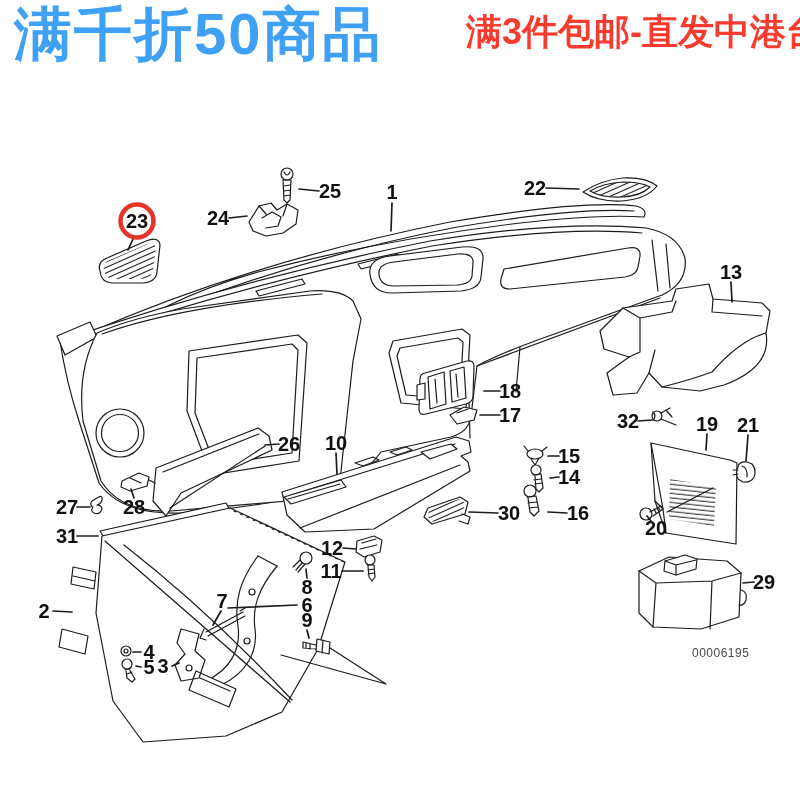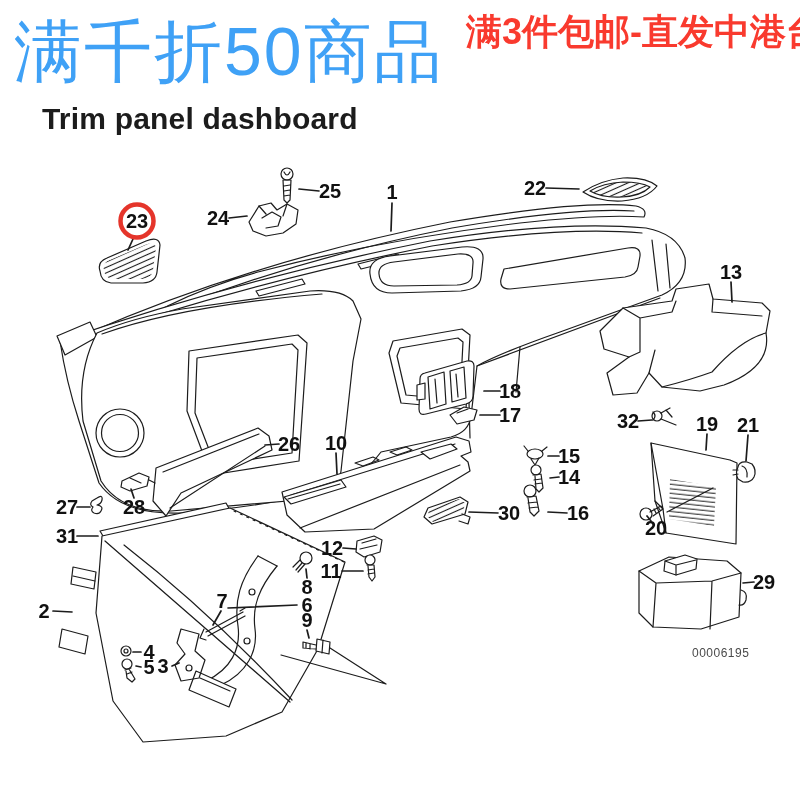--- a/index.html
+++ b/index.html
@@ -1,18 +1,18 @@
 <!DOCTYPE html>
 <html><head>
 <meta charset="utf-8">
 <style>
   html,body{margin:0;padding:0;background:#ffffff;}
   .page{position:relative;width:800px;height:800px;background:#fff;overflow:hidden;
         font-family:"Liberation Sans",sans-serif;}
-  .banner-left{position:absolute;left:14px;top:12px;font-size:68px;font-weight:400;
+  .banner-left{position:absolute;left:14px;top:1px;font-size:58px;font-weight:700;
         letter-spacing:2px;white-space:nowrap;line-height:1.15;}
   .banner-right{position:absolute;left:418px;top:10px;font-size:36px;font-weight:900;
         white-space:nowrap;line-height:1.2;}
   .title{position:absolute;left:42px;top:102px;font-size:30px;font-weight:700;
         color:#1c1c1c;letter-spacing:0.2px;margin:0;}
   svg.diagram{position:absolute;left:0;top:0;}
   .art{fill:none;stroke:#1c1c1c;stroke-width:1.2;stroke-linejoin:round;stroke-linecap:round;}
   .artf{fill:#ffffff;stroke:#1c1c1c;stroke-width:1.2;stroke-linejoin:round;stroke-linecap:round;}
   .dotted{stroke-dasharray:2,5;}
   .leader{stroke:#1c1c1c;stroke-width:1.7;stroke-linecap:round;fill:none;}
@@ -21,21 +21,20 @@
   .pnum{font-family:"Liberation Sans",sans-serif;font-size:12px;letter-spacing:0.5px;
         fill:#4a4a4a;}
 </style>
 </head>
 <body>
 
 <div class="page">
 
   <div class="banner-left" style="color: rgb(63, 161, 246);">满千折50商品</div>
   <div class="banner-right" style="color: rgb(249, 58, 46); margin-left: 48px;">满3件包邮-直发中港台</div>
-  <h1 class="title">Trim panel dashboard</h1>
 
   <svg class="diagram" width="800" height="800" viewBox="0 0 800 800">
     <defs>
       <pattern id="hatchA" width="5" height="5" patternUnits="userSpaceOnUse" patternTransform="rotate(-24)">
         <line x1="0" y1="2.5" x2="5" y2="2.5" stroke="#1c1c1c" stroke-width="1.1"></line>
       </pattern>
       <pattern id="hatchB" width="4.5" height="4.5" patternUnits="userSpaceOnUse" patternTransform="rotate(6)">
         <line x1="0" y1="2" x2="4.5" y2="2" stroke="#1c1c1c" stroke-width="1"></line>
       </pattern>
     </defs>

